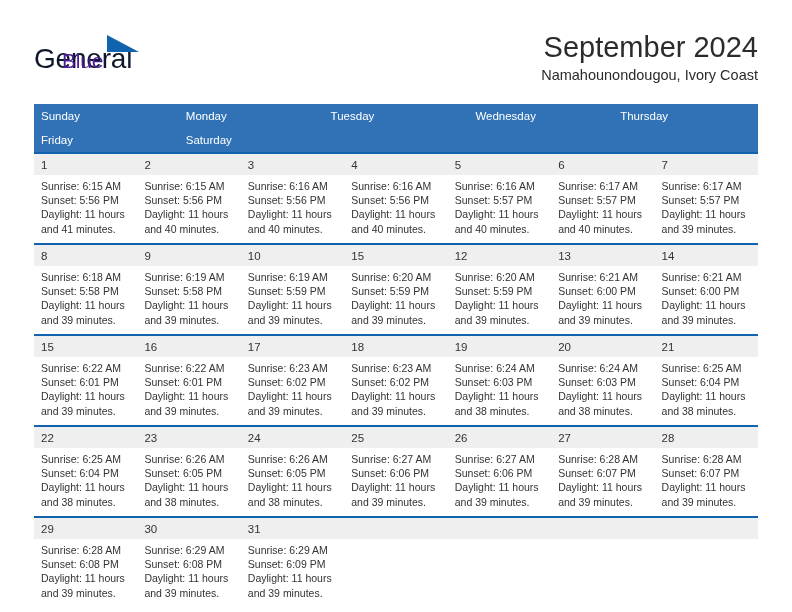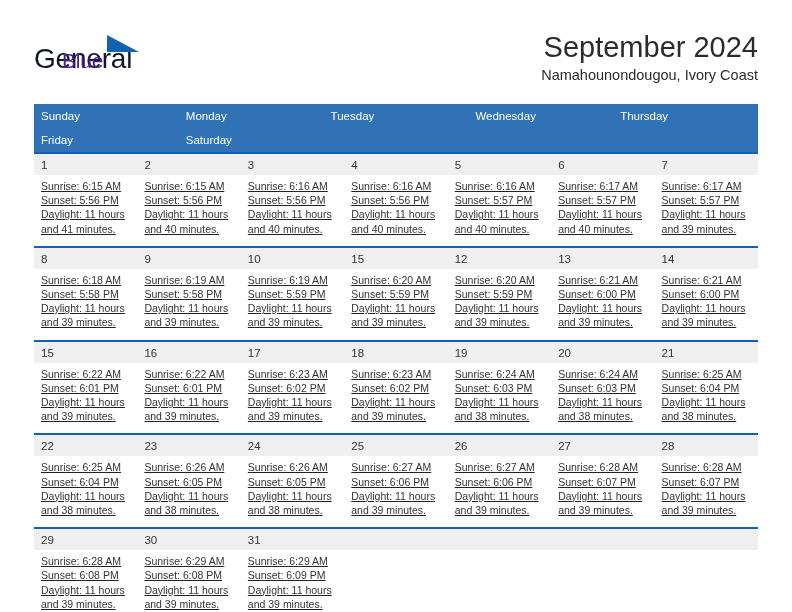--- a/index.html
+++ b/index.html
@@ -125,24 +125,23 @@
     line-height: 14px;
     min-height: 14px;
   }
 
   .week-details {
     display: grid;
     grid-template-columns: repeat(7, 1fr);
     background: #ffffff;
   }
   .daydetail {
-    padding: 4px 6px 10px 7px;
+    padding: 4px 6px 4px 7px;
     box-sizing: border-box;
     min-height: 68px;
-    text-decoration: underline;
   }
   .daydetail .line {
     font-size: 10.5px;
     line-height: 14.2px;
     color: #333333;
     white-space: nowrap;
   }
   .empty-cell {
     min-height: 68px;
   }

